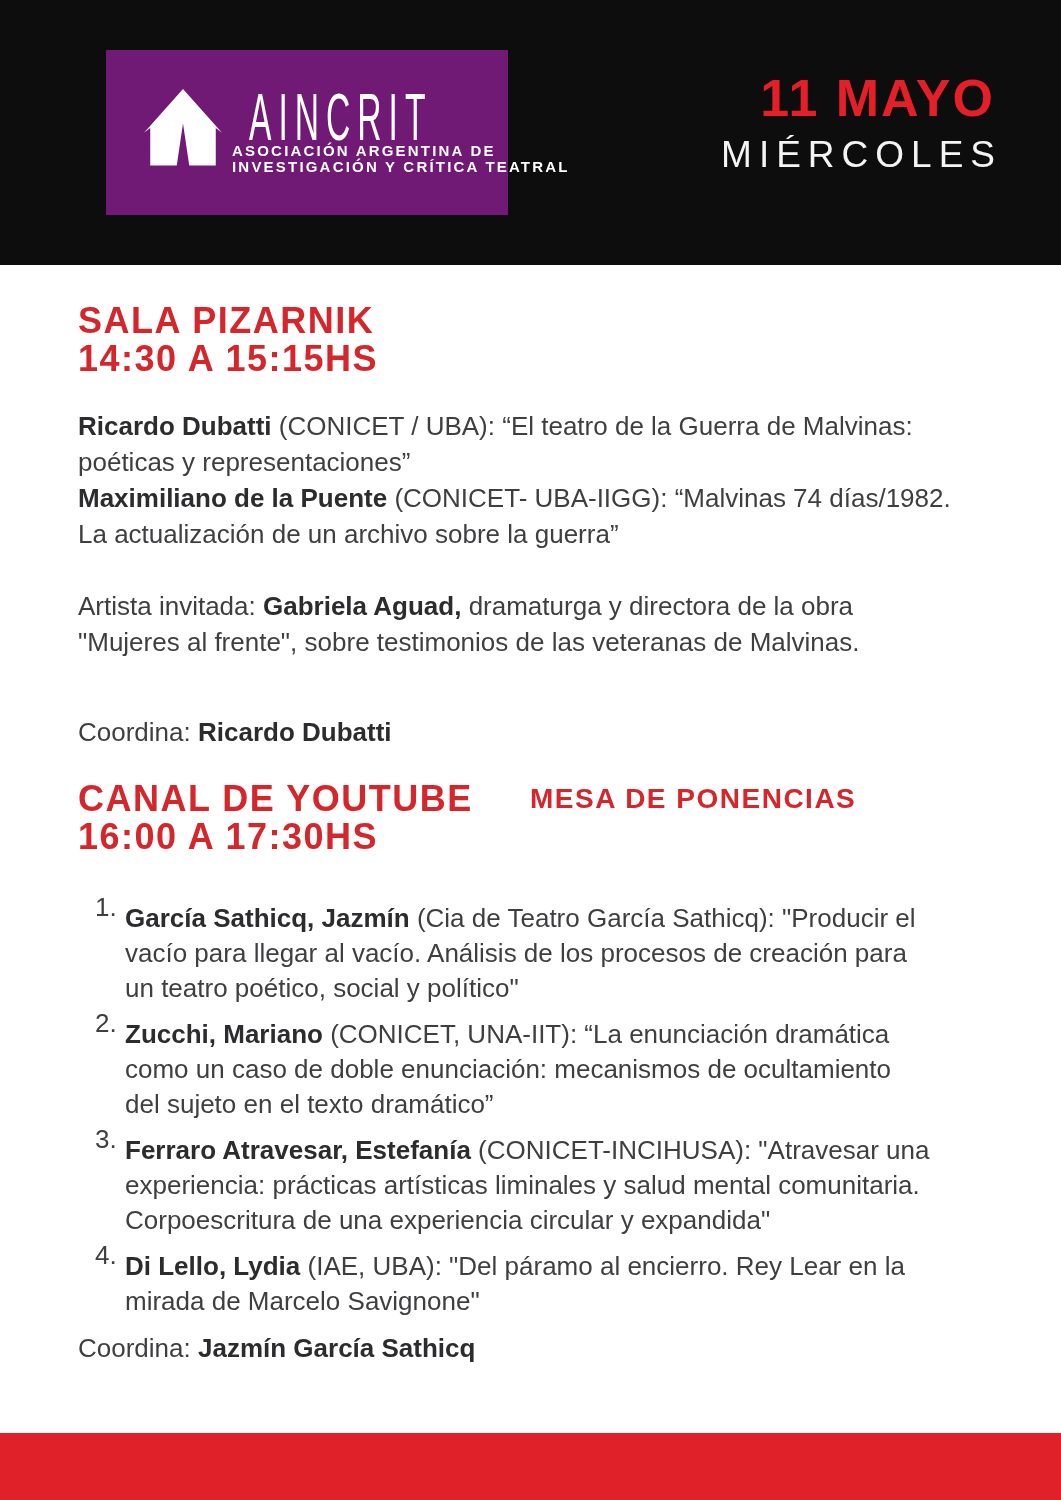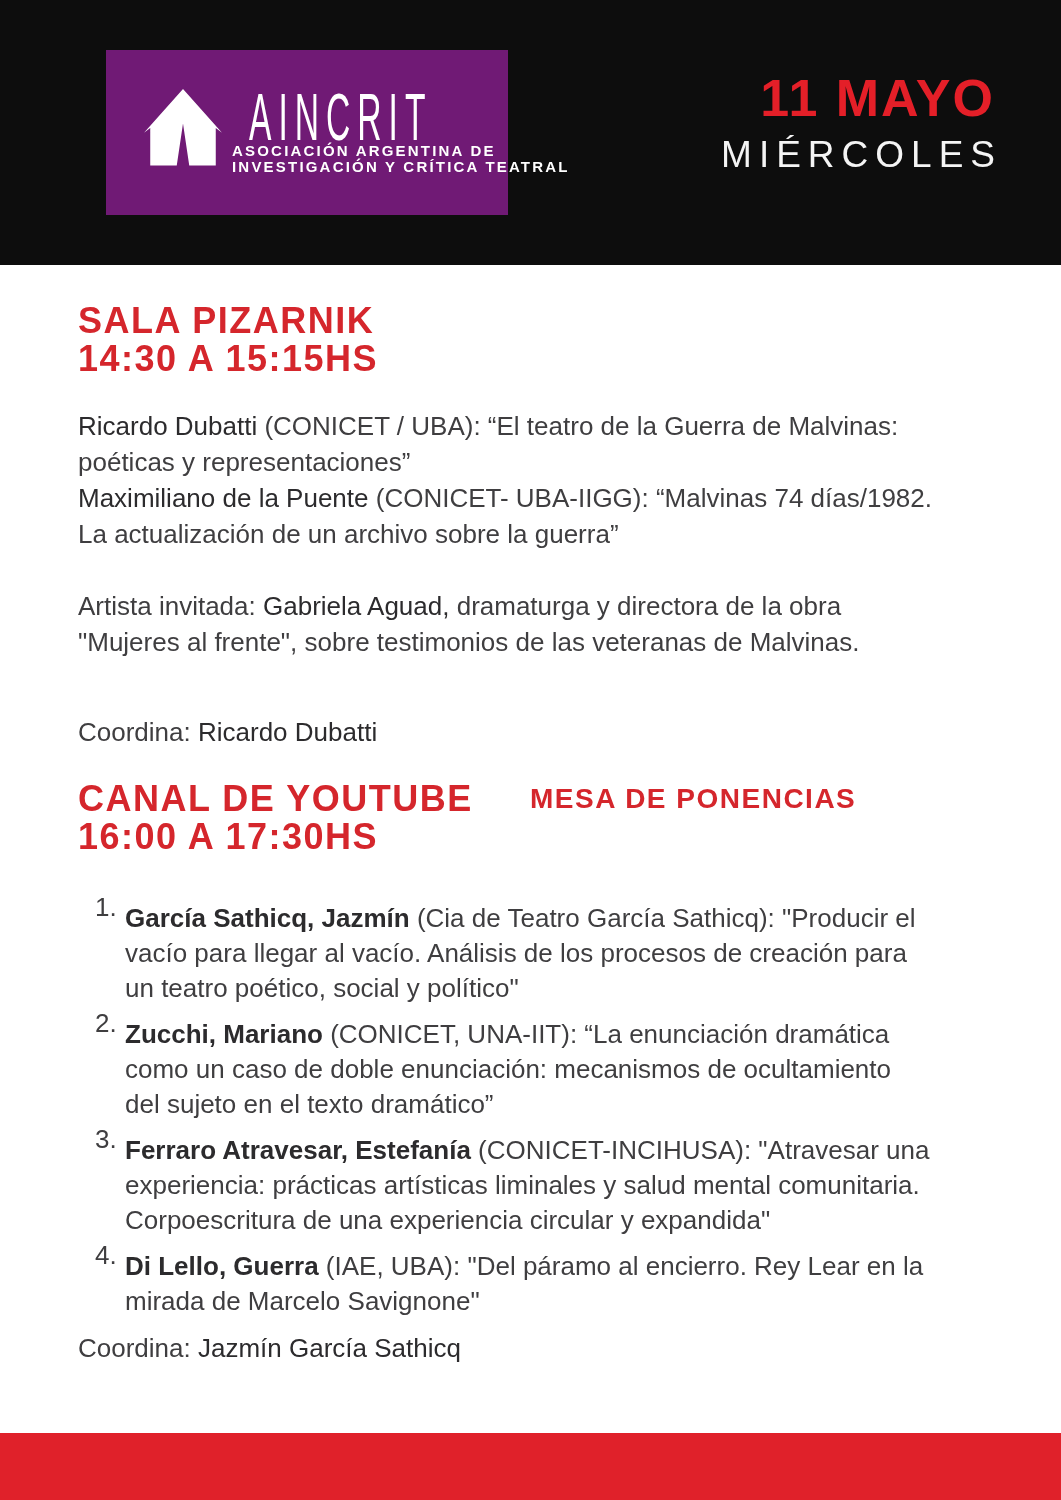--- a/index.html
+++ b/index.html
@@ -108,21 +108,21 @@
 
   .bodytext {
     position: absolute;
     left: 78px;
     width: 878px;
     font-size: 26px;
     line-height: 36px;
     color: #3f3e40;
     font-weight: 400;
   }
-  .bodytext strong { color: #2c2b2d; font-weight: 400; }
+  .bodytext strong { color: #2c2b2d; font-weight: 700; }
 
   .speakers { top: 408px; }
   .guest    { top: 588px; width: 872px; }
   .coord1   { top: 714px; }
   .coord2   { top: 1330px; }
 
   .papers {
     position: absolute;
     left: 95px; top: 890px;
     width: 872px;
@@ -191,21 +191,21 @@
     <div class="paper">
       <span class="num">2.</span>
       <p class="ptext"><strong>Zucchi, Mariano</strong><span> (CONICET, UNA-IIT): “La enunciación dramática como un caso de doble enunciación: mecanismos de ocultamiento del sujeto en el texto dramático”</span></p>
     </div>
     <div class="paper">
       <span class="num">3.</span>
       <p class="ptext"><strong>Ferraro Atravesar, Estefanía</strong><span> (CONICET-INCIHUSA): "Atravesar una experiencia: prácticas artísticas liminales y salud mental comunitaria. Corpoescritura de una experiencia circular y expandida"</span></p>
     </div>
     <div class="paper">
       <span class="num">4.</span>
-      <p class="ptext"><strong>Di Lello, Guerra</strong><span> (IAE, UBA): "Del páramo al encierro. Rey Lear en la mirada de Marcelo Savignone"</span></p>
+      <p class="ptext"><strong>Di Lello, Lydia</strong><span> (IAE, UBA): "Del páramo al encierro. Rey Lear en la mirada de Marcelo Savignone"</span></p>
     </div>
   </div>
 
   <p class="bodytext coord2"><span>Coordina: </span><strong>Jazmín García Sathicq</strong></p>
 
   <footer class="footer-bar"></footer>
 
 </div>
 
 </body></html>

